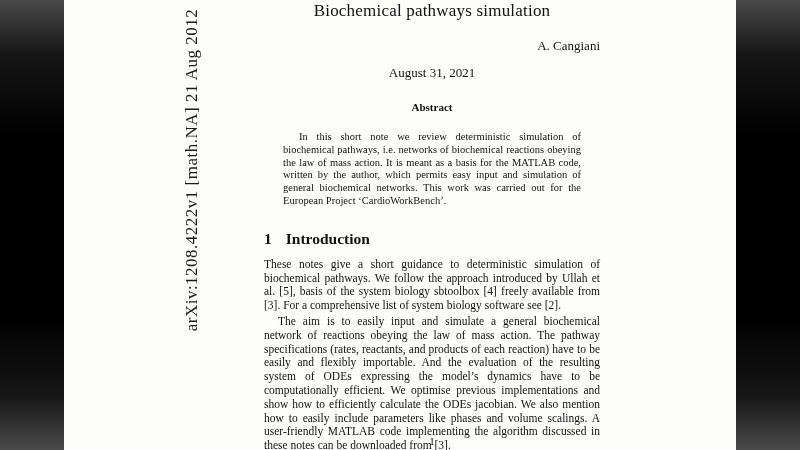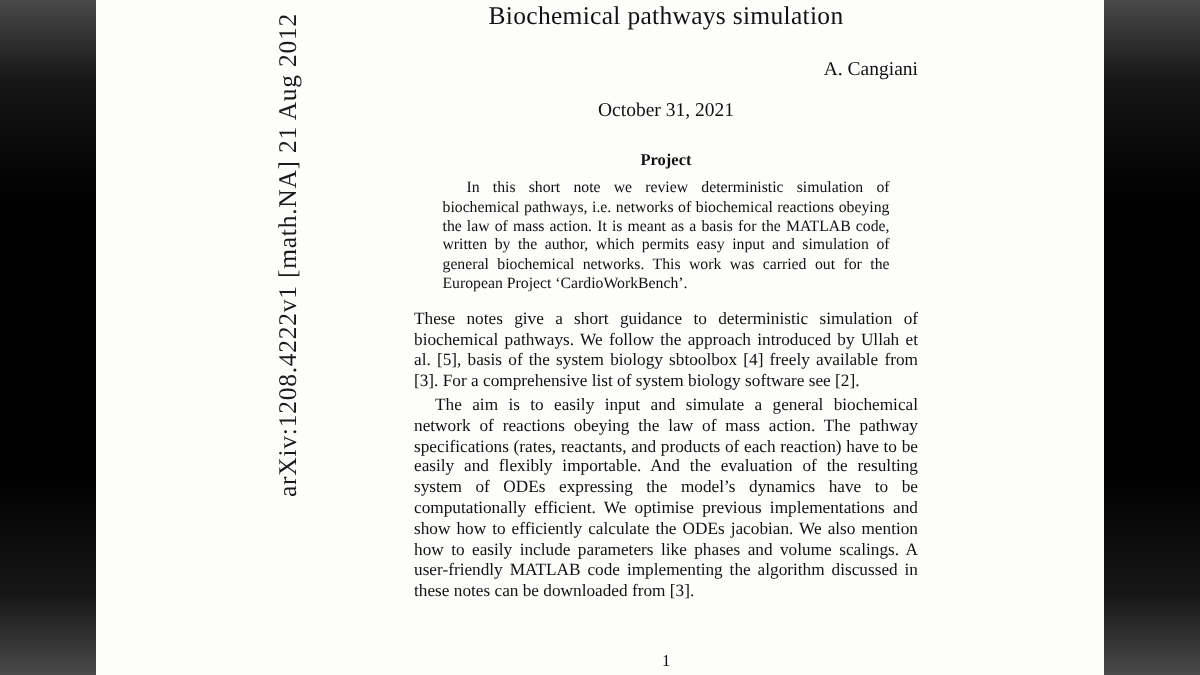--- a/index.html
+++ b/index.html
@@ -31,21 +31,21 @@
     left: 128px;
     top: 170px;
     transform: translate(-50%, -50%) rotate(-90deg);
     white-space: nowrap;
     font-size: 17px;
     letter-spacing: 0.5px;
     color: #1a1a1a;
   }
   .content {
     position: absolute;
-    left: 212px;
+    left: 200px;
     top: 0;
     width: 336px;
     height: 450px;
   }
   .title {
     margin: 0;
     padding-top: 1px;
     font-size: 17px;
     font-weight: normal;
     text-align: center;
@@ -63,21 +63,21 @@
   }
   .abstract {
     margin-top: 20px;
   }
   .abstract-heading {
     font-size: 11px;
     font-weight: bold;
     text-align: center;
   }
   .abstract-text {
-    margin: 7px auto 0 auto;
+    margin: 18px auto 0 auto;
     width: 298px;
     font-size: 10.5px;
     line-height: 1.22;
     text-align: justify;
     text-indent: 16px;
   }
   .section-heading {
     margin: 22px 0 0 0;
     font-size: 15.5px;
     font-weight: bold;
@@ -112,27 +112,30 @@
   <div class="page">
 
     <div class="watermark">arXiv:1208.4222v1  [math.NA]  21 Aug 2012</div>
 
     <div class="content">
 
       <h1 class="title">Biochemical pathways simulation</h1>
 
       <div class="author">A. Cangiani</div>
 
-      <div class="date">October 31, 2021</div>
+      <div class="date">August 31, 2021</div>
 
       <div class="abstract">
-        <div class="abstract-heading">Project</div>
+        <div class="abstract-heading">Abstract</div>
         <p class="abstract-text">In this short note we review deterministic simulation of biochemical pathways, i.e. networks of biochemical reactions obeying the law of mass action. It is meant as a basis for the MATLAB code, written by the author, which permits easy input and simulation of general biochemical networks. This work was carried out for the European Project ‘CardioWorkBench’.</p>
       </div>
 
+      <h2 class="section-heading">
+        <span class="sec-num">1</span><span>Introduction</span>
+      </h2>
 
       <p class="body-par">These notes give a short guidance to deterministic simulation of biochemical pathways. We follow the approach introduced by Ullah et al. [5], basis of the system biology sbtoolbox [4] freely available from [3]. For a comprehensive list of system biology software see [2].</p>
 
       <p class="body-par indent">The aim is to easily input and simulate a general biochemical network of reactions obeying the law of mass action. The pathway specifications (rates, reactants, and products of each reaction) have to be easily and flexibly importable. And the evaluation of the resulting system of ODEs expressing the model’s dynamics have to be computationally efficient. We optimise previous implementations and show how to efficiently calculate the ODEs jacobian. We also mention how to easily include parameters like phases and volume scalings. A user-friendly MATLAB code implementing the algorithm discussed in these notes can be downloaded from [3].</p>
 
       <div class="page-number">1</div>
     </div>
 
   </div>
 </div>

